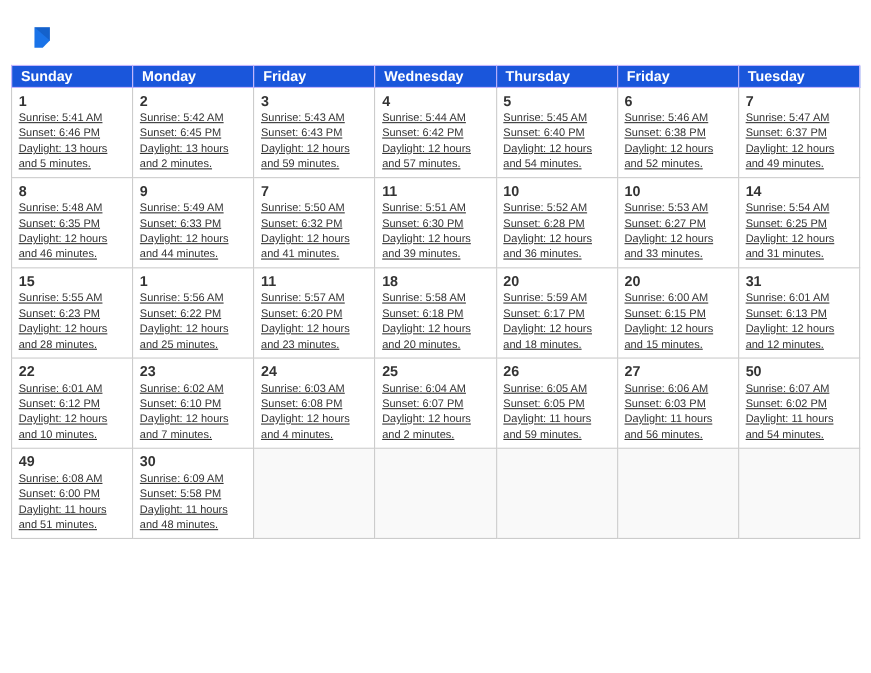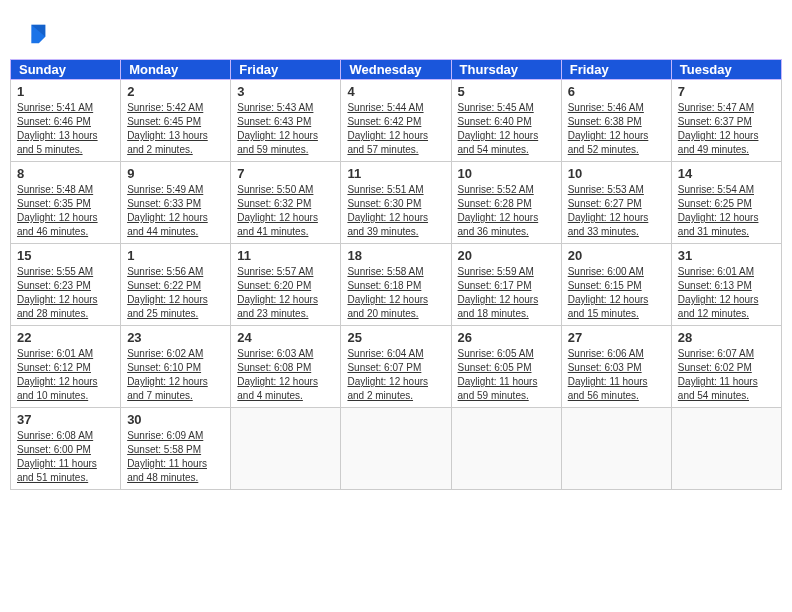--- a/index.html
+++ b/index.html
@@ -223,27 +223,27 @@
       </td>
         <td>
         <span class="day-num">26</span>
         <div class="day-info">Sunrise: 6:05 AM<br>Sunset: 6:05 PM<br>Daylight: 11 hours<br>and 59 minutes.</div>
       </td>
         <td>
         <span class="day-num">27</span>
         <div class="day-info">Sunrise: 6:06 AM<br>Sunset: 6:03 PM<br>Daylight: 11 hours<br>and 56 minutes.</div>
       </td>
         <td>
-        <span class="day-num">28</span>
+        <span class="day-num">50</span>
         <div class="day-info">Sunrise: 6:07 AM<br>Sunset: 6:02 PM<br>Daylight: 11 hours<br>and 54 minutes.</div>
       </td>
       </tr>
       <tr>
         <td>
-        <span class="day-num">37</span>
+        <span class="day-num">49</span>
         <div class="day-info">Sunrise: 6:08 AM<br>Sunset: 6:00 PM<br>Daylight: 11 hours<br>and 51 minutes.</div>
       </td>
         <td>
         <span class="day-num">30</span>
         <div class="day-info">Sunrise: 6:09 AM<br>Sunset: 5:58 PM<br>Daylight: 11 hours<br>and 48 minutes.</div>
       </td>
         <td class="empty"></td>
         <td class="empty"></td>
         <td class="empty"></td>
         <td class="empty"></td>

